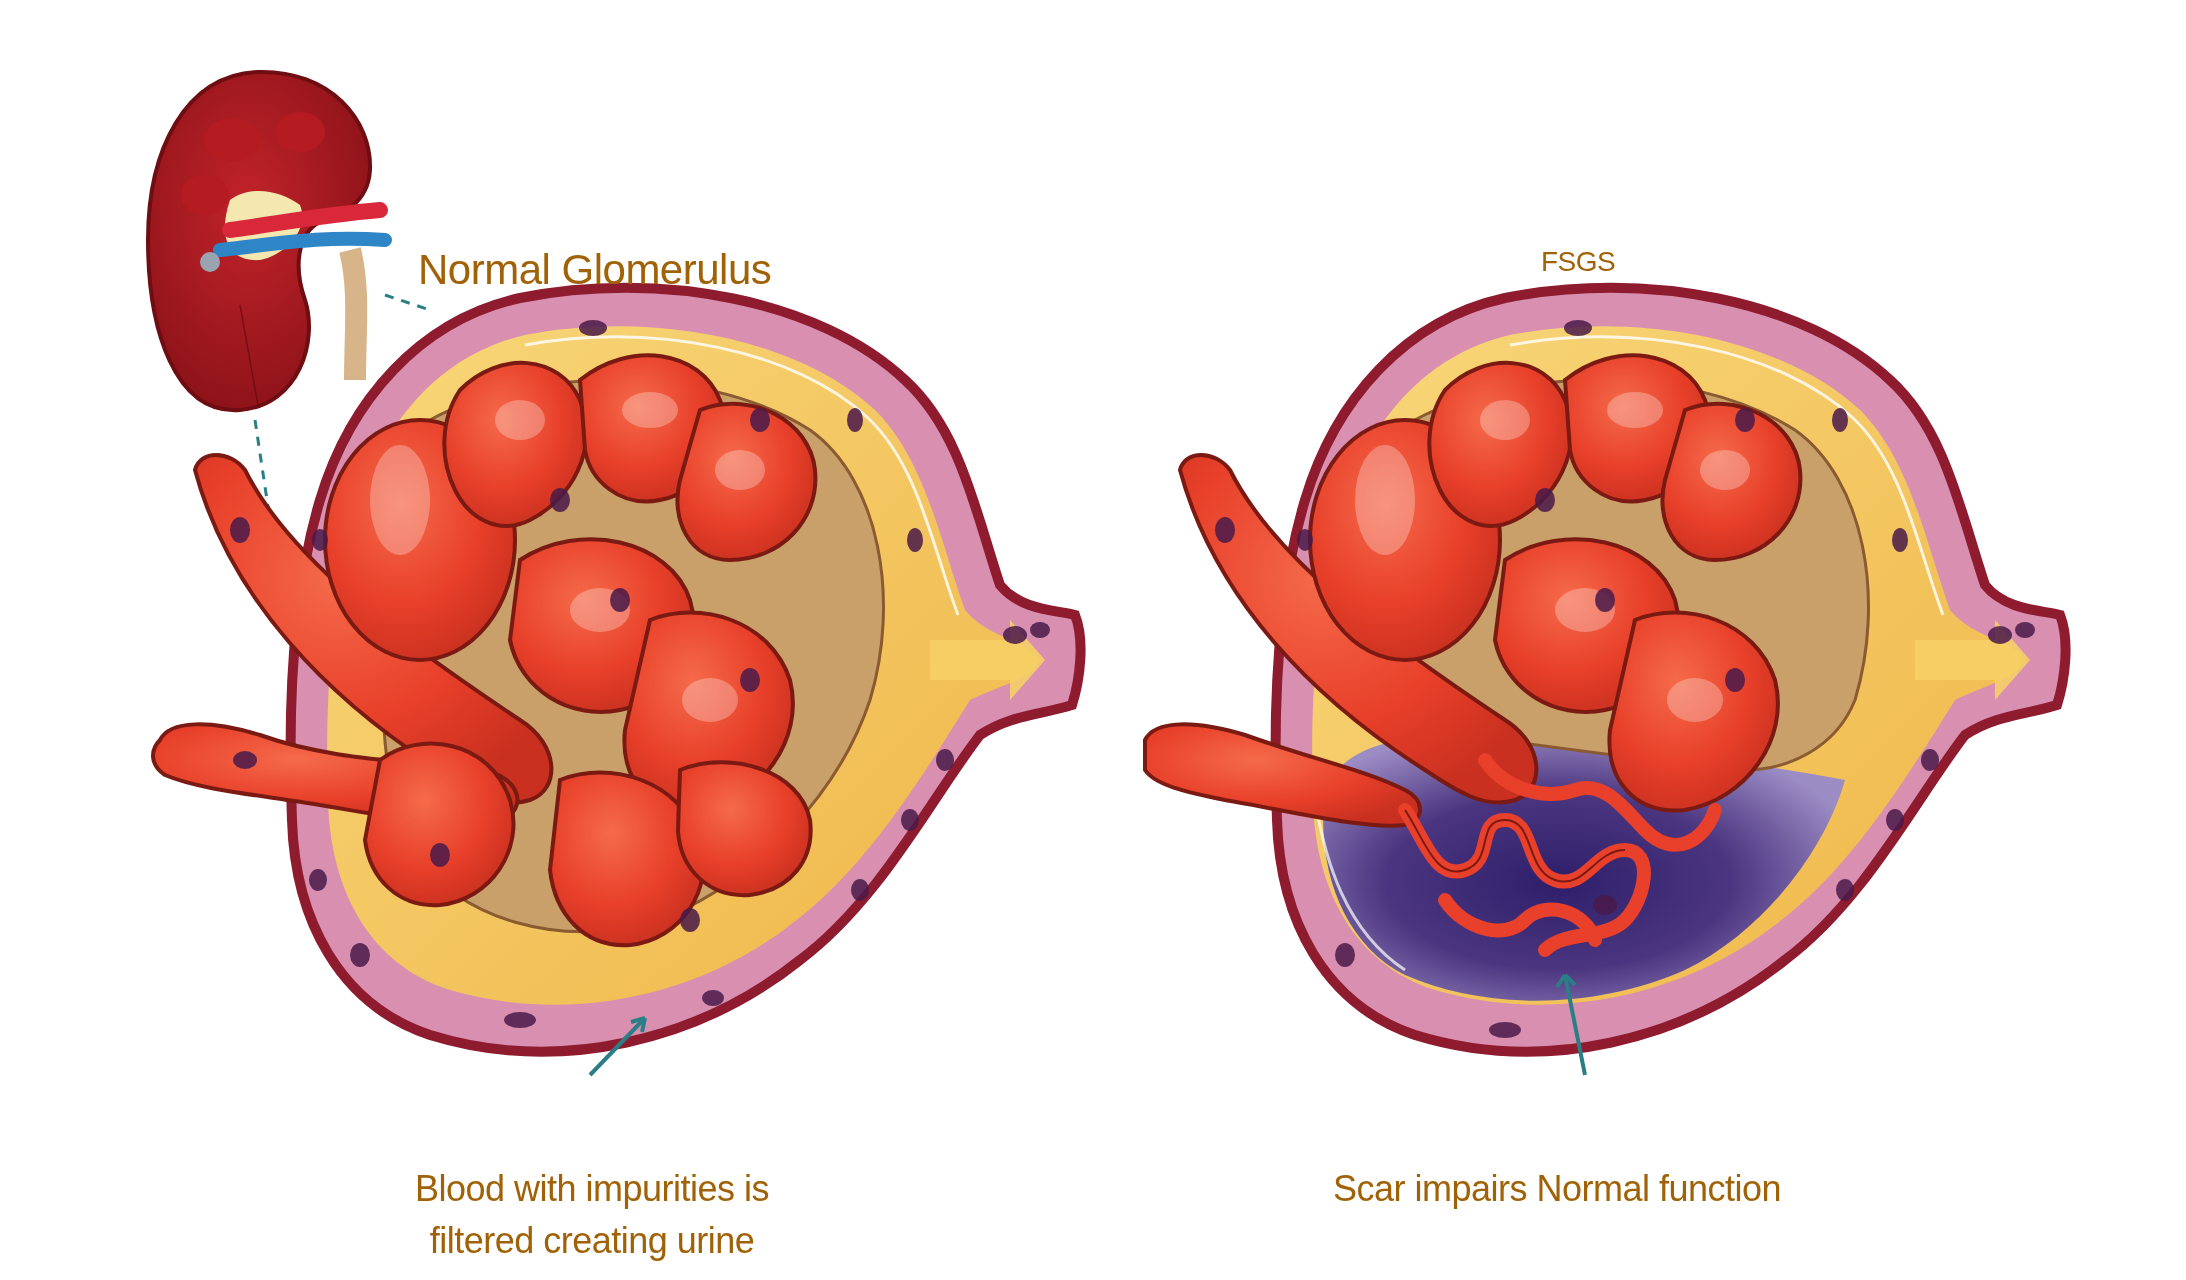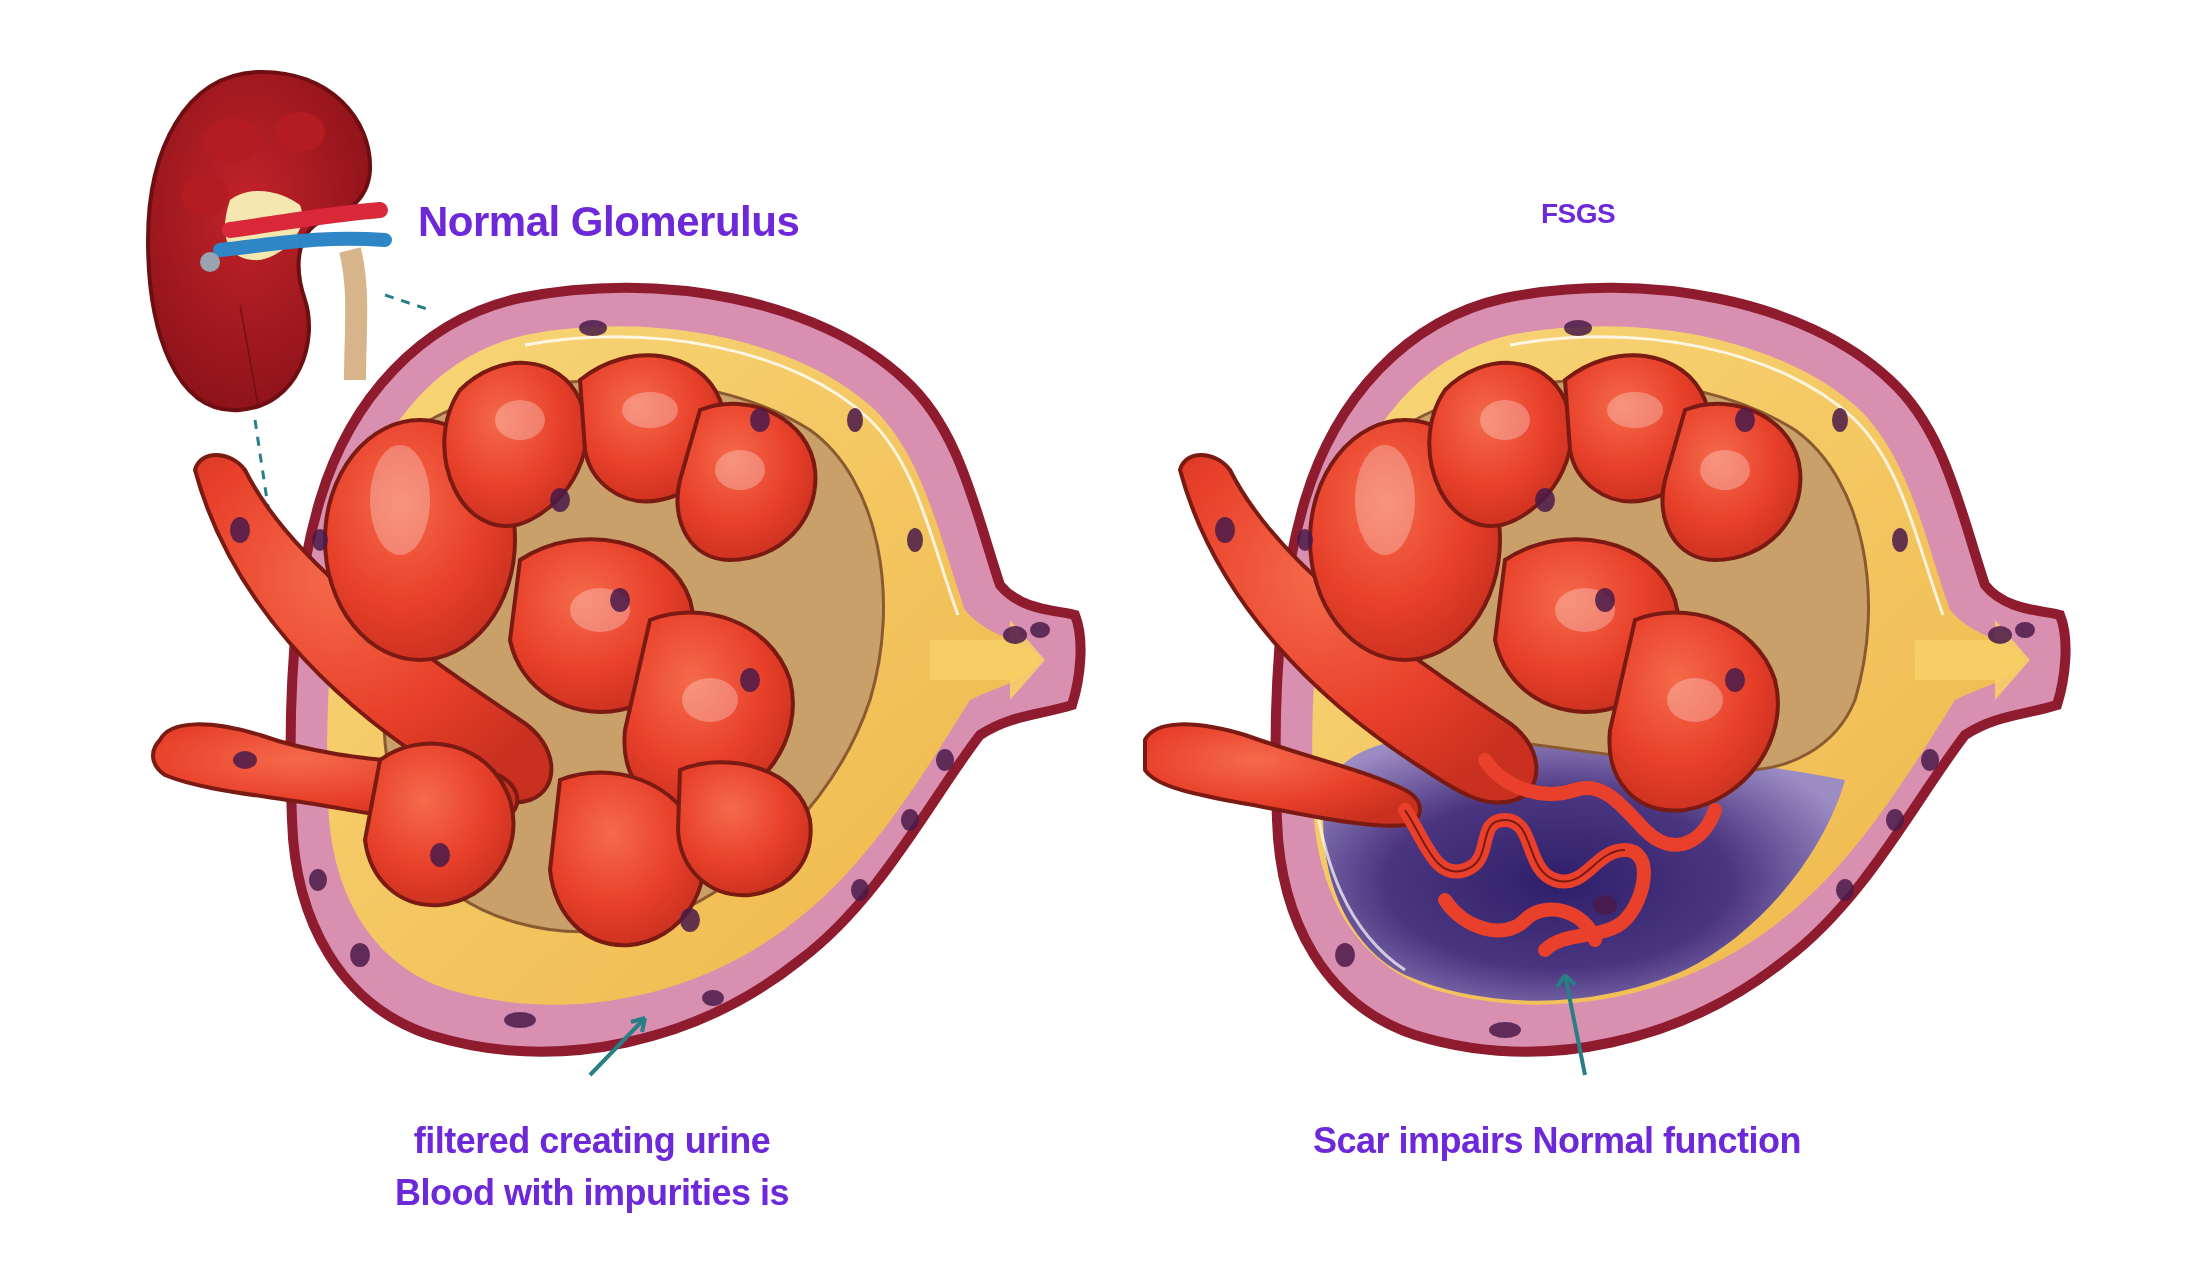--- a/index.html
+++ b/index.html
@@ -1,18 +1,18 @@
 <!DOCTYPE html>
 <html><head>
 <meta charset="utf-8">
 <style>
   html, body { margin: 0; padding: 0; background: #ffffff; }
   body { width: 2186px; height: 1280px; position: relative; overflow: hidden; font-family: "Liberation Sans", "DejaVu Sans", sans-serif; }
   #art { position: absolute; left: 0; top: 0; width: 2186px; height: 1280px; }
-  .label { position: absolute; color: #6d28d9; font-weight: bold; letter-spacing: -0.5px; white-space: nowrap; }
+  .label { position: absolute; color: #a16207; font-weight: normal; letter-spacing: -0.5px; white-space: nowrap; margin-top: 48px; }
   .title-left { left: 418px; top: 198px; font-size: 42px; }
   .title-right { left: 1578px; top: 198px; font-size: 28px; transform: translateX(-50%); }
   .cap { font-size: 36px; text-align: center; transform: translateX(-50%); line-height: 52px; }
   .cap-left { left: 592px; top: 1115px; }
   .cap-right { left: 1557px; top: 1115px; }
   .cap span { display: block; }
 </style>
 </head>
 <body>
 
@@ -182,19 +182,19 @@
 
     <path d="M600,1075 L580,975" stroke="#2a7f86" stroke-width="4" fill="none"></path>
     <path d="M580,975 l-8,12 m8,-12 l10,10" stroke="#2a7f86" stroke-width="4" fill="none"></path>
   </g>
 </svg>
 
 <div class="label title-left">Normal Glomerulus</div>
 <div class="label title-right">FSGS</div>
 
 <div class="label cap cap-left">
+  <span>Blood with impurities is</span>
   <span>filtered creating urine</span>
-  <span>Blood with impurities is</span>
 </div>
 
 <div class="label cap cap-right">
   <span>Scar impairs Normal function</span>
 </div>
 
 </body></html>

